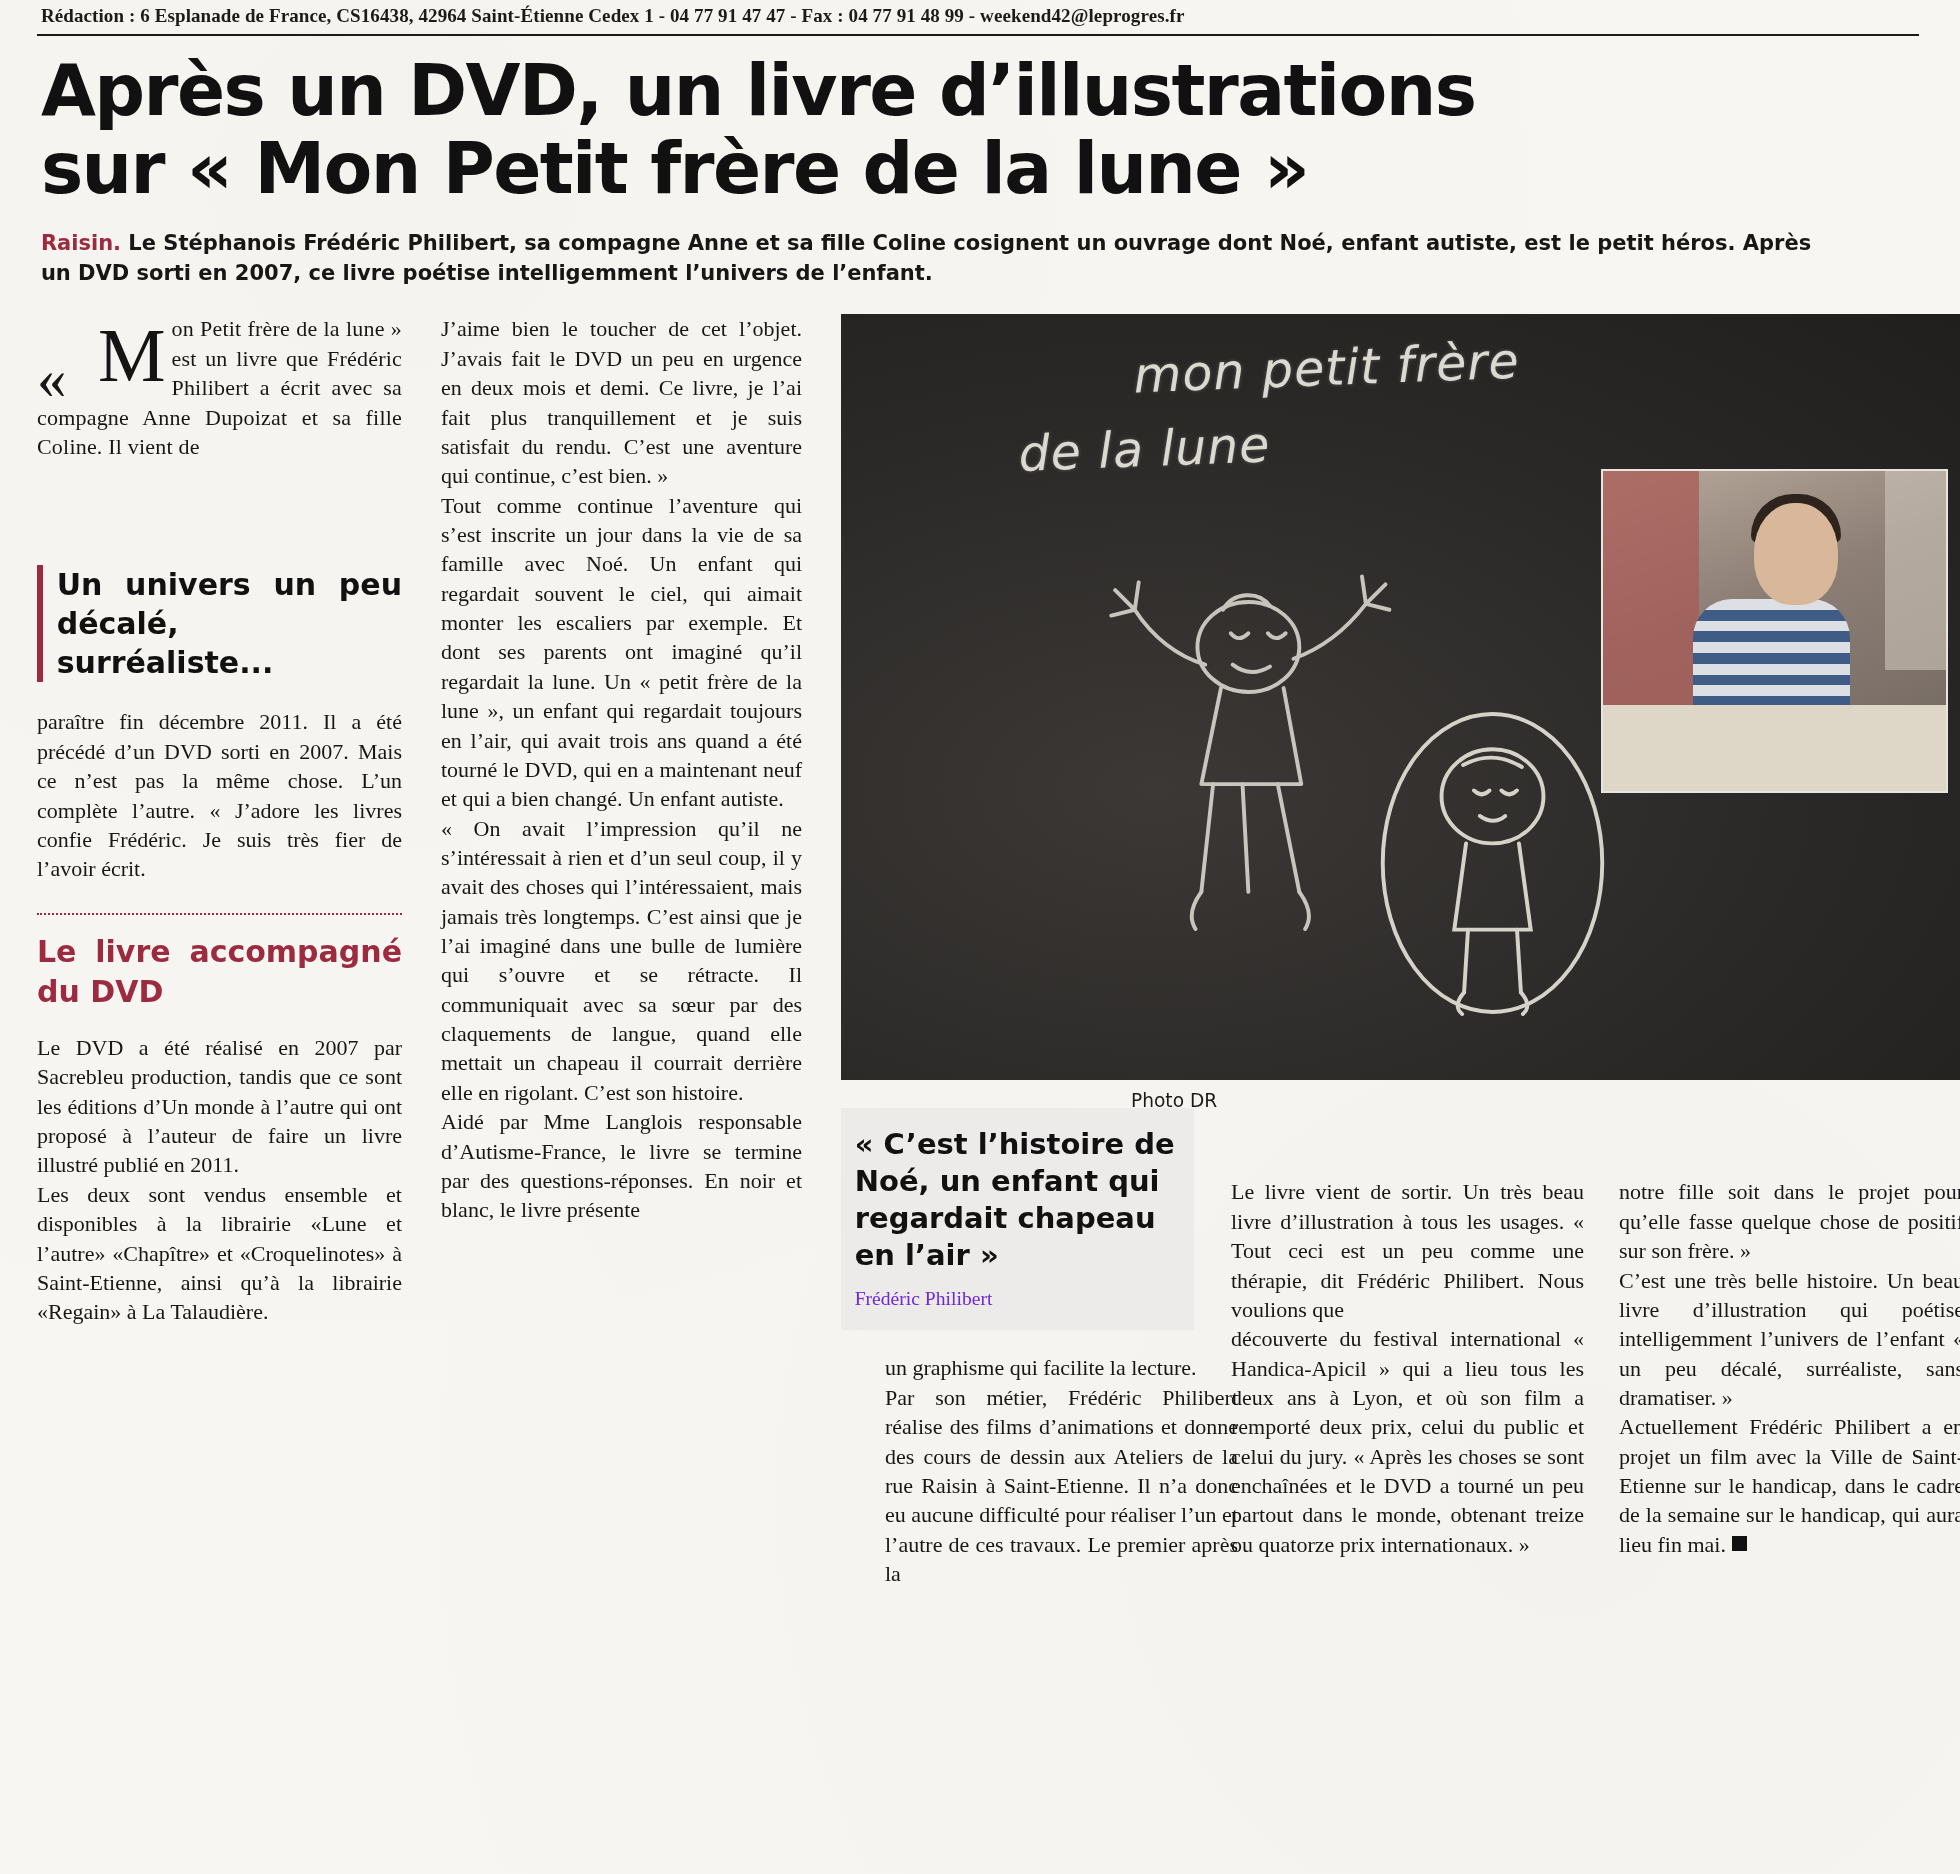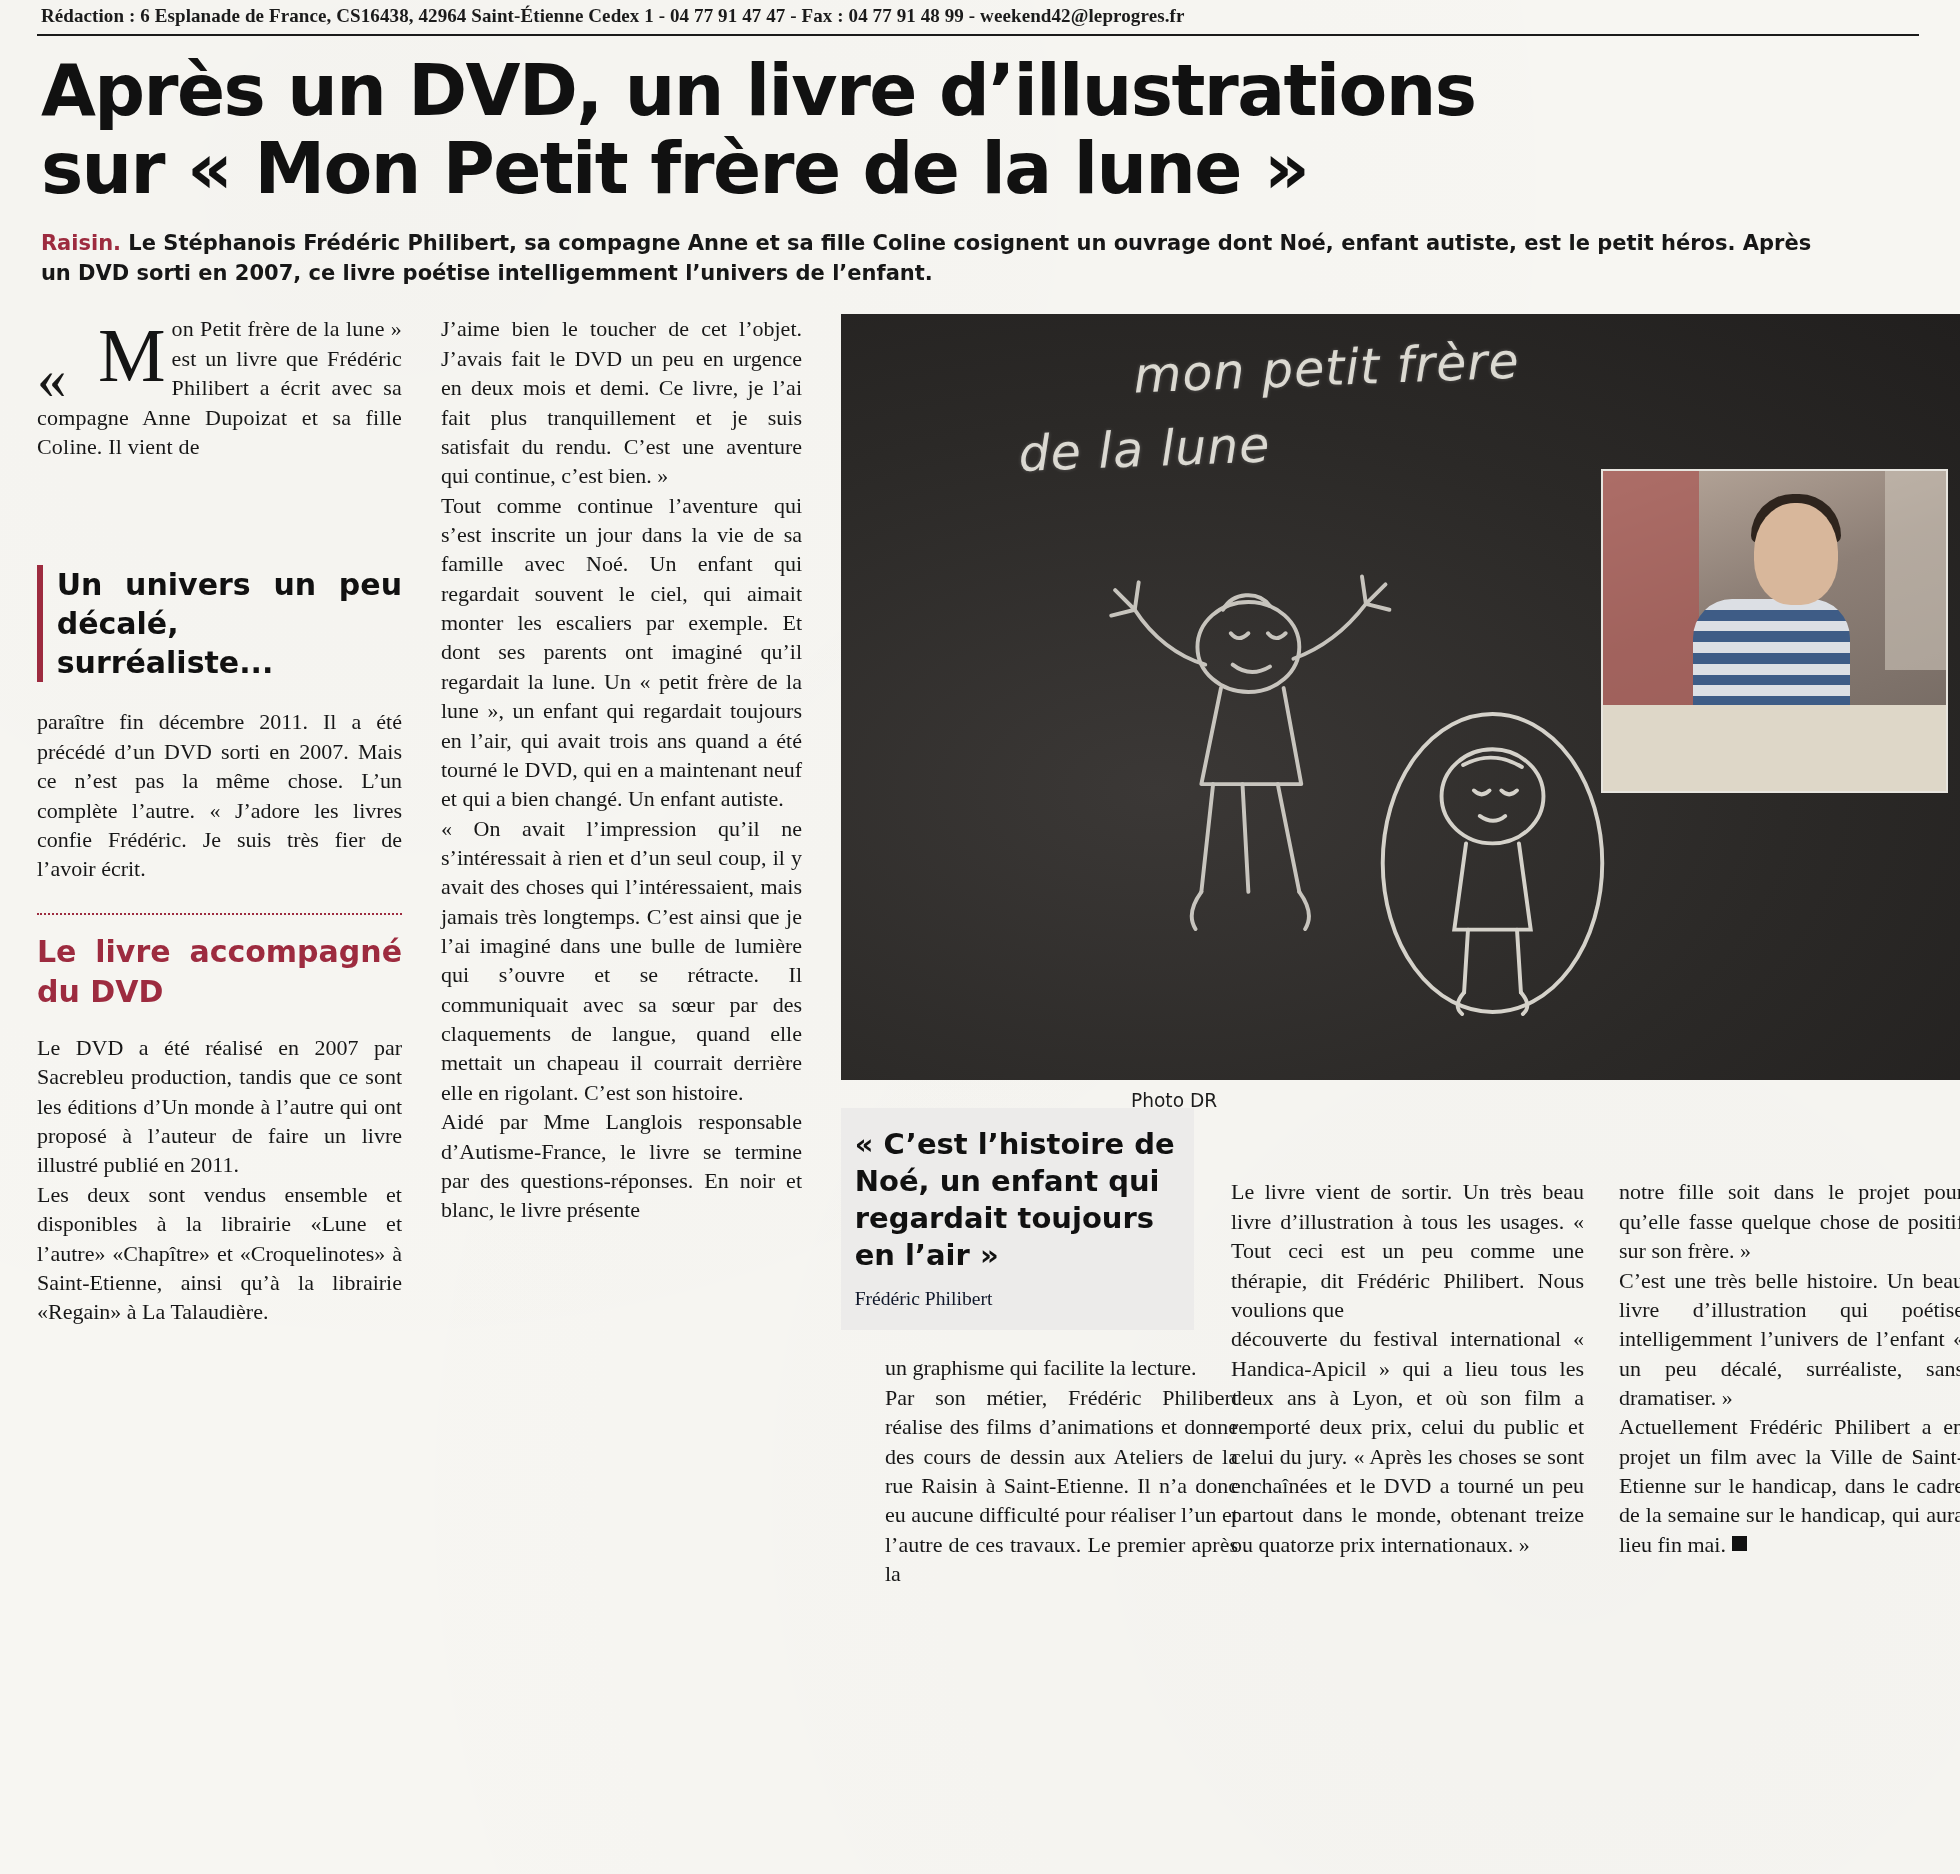--- a/index.html
+++ b/index.html
@@ -240,21 +240,21 @@
     font-family: "DejaVu Sans", sans-serif;
     font-weight: 700;
     font-size: 29px;
     line-height: 1.28;
     color: #111;
   }
   .pullquote .pq-author {
     font-family: "Liberation Serif", serif;
     font-size: 19.6px;
     margin-top: 13.7px;
-    color: #0f172a;
+    color: #6d28d9;
   }
   .endmark {
     display: inline-block;
     width: 14.7px;
     height: 14.7px;
     background: #111;
     margin-left: 5.9px;
     vertical-align: 1px;
   }
 </style>
@@ -345,21 +345,21 @@
             <div class="body"></div>
             <div class="hair"></div>
             <div class="head"></div>
             <div class="table"></div>
           </div>
         </div>
         <div class="photo-credit">Photo DR</div>
       </div>
 
       <div class="pullquote">
-        <div class="pq-text">« C’est l’histoire de Noé, un enfant qui regardait toujours en l’air »</div>
+        <div class="pq-text">« C’est l’histoire de Noé, un enfant qui regardait chapeau en l’air »</div>
         <div class="pq-author">Frédéric Philibert</div>
       </div>
 
       <div class="col" id="col3">
         <p>un graphisme qui facilite la lecture.</p>
         <p>Par son métier, Frédéric Philibert réalise des films d’animations et donne des cours de dessin aux Ateliers de la rue Raisin à Saint-Etienne. Il n’a donc eu aucune difficulté pour réaliser l’un et l’autre de ces travaux. Le premier après la</p>
       </div>
 
       <div class="col" id="col4">
         <p>Le livre vient de sortir. Un très beau livre d’illustration à tous les usages. « Tout ceci est un peu comme une thérapie, dit Frédéric Philibert. Nous voulions que</p>

